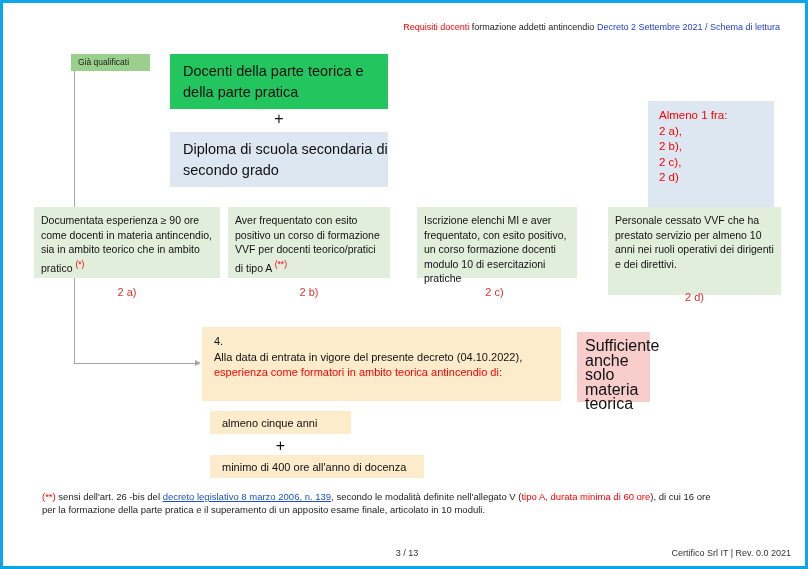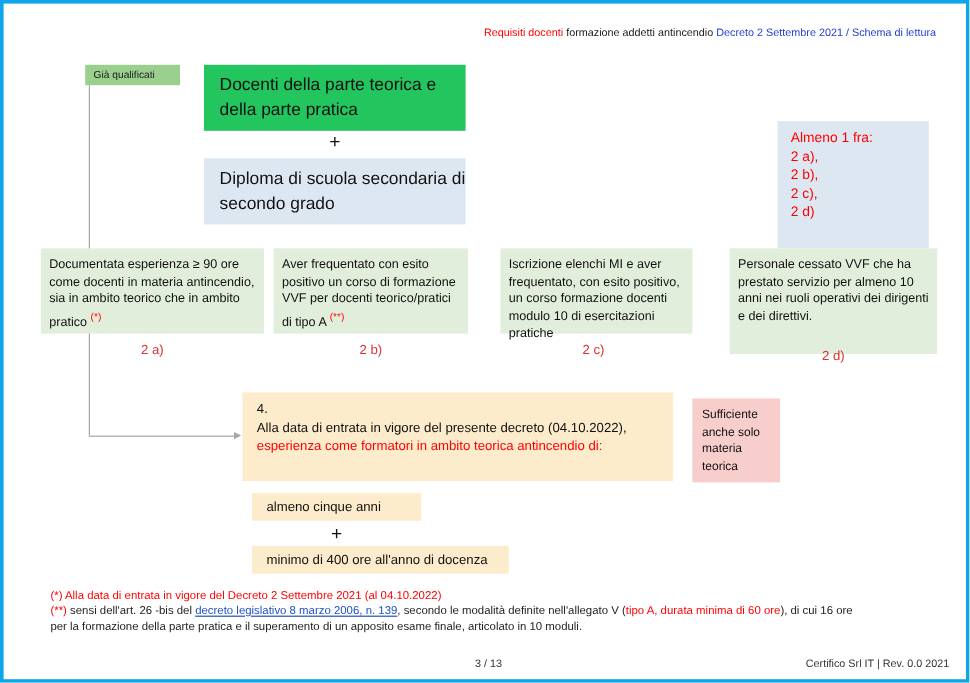--- a/index.html
+++ b/index.html
@@ -114,21 +114,21 @@
     color: #111111;
     font-size: 11px;
     line-height: 15.5px;
     padding: 7px 0 0 12px;
   }
   .yellow-main .red-line { color: #ff0000; }
 
   .pink-side {
     background: #f8cecd;
     color: #111111;
-    font-size: 10px;
+    font-size: 16px;
     line-height: 14.5px;
     padding: 7px 0 0 8px;
   }
 
   .yellow-small {
     background: #fdeccb;
     color: #111111;
     font-size: 11px;
     line-height: 15px;
     padding: 5px 0 0 12px;
@@ -256,23 +256,20 @@
   </div>
 
   <div class="plus-sign" style="left:207px; top:434px; width:141px;">+</div>
 
   <div class="box yellow-small" style="left:207px; top:452px; width:214px; height:23px;">
     <span>minimo di 400 ore all'anno di docenza</span>
   </div>
 
   <div id="footnotes">
     <div>
-      <span class="fn-red">(*)</span><span class="fn-red"> Alla data di entrata in vigore del Decreto 2 Settembre 2021 (</span><span class="fn-red">al 04.10.2022</span><span class="fn-red">)</span>
-    </div>
-    <div>
       <span class="fn-red">(**)</span><span class="fn-black"> sensi dell'art. 26 -bis del </span><a class="fn-link" href="#">decreto legislativo 8 marzo 2006, n. 139</a><span class="fn-black">, secondo le modalità definite nell'allegato V (</span><span class="fn-red">tipo A, durata minima di 60 ore</span><span class="fn-black">), di cui 16 ore</span>
     </div>
     <div class="fn-black">per la formazione della parte pratica e il superamento di un apposito esame finale, articolato in 10 moduli.</div>
   </div>
 
   <div id="footer-page">3 / 13</div>
   <div id="footer-credit">Certifico Srl IT | Rev. 0.0 2021</div>
 
 </div>
 

